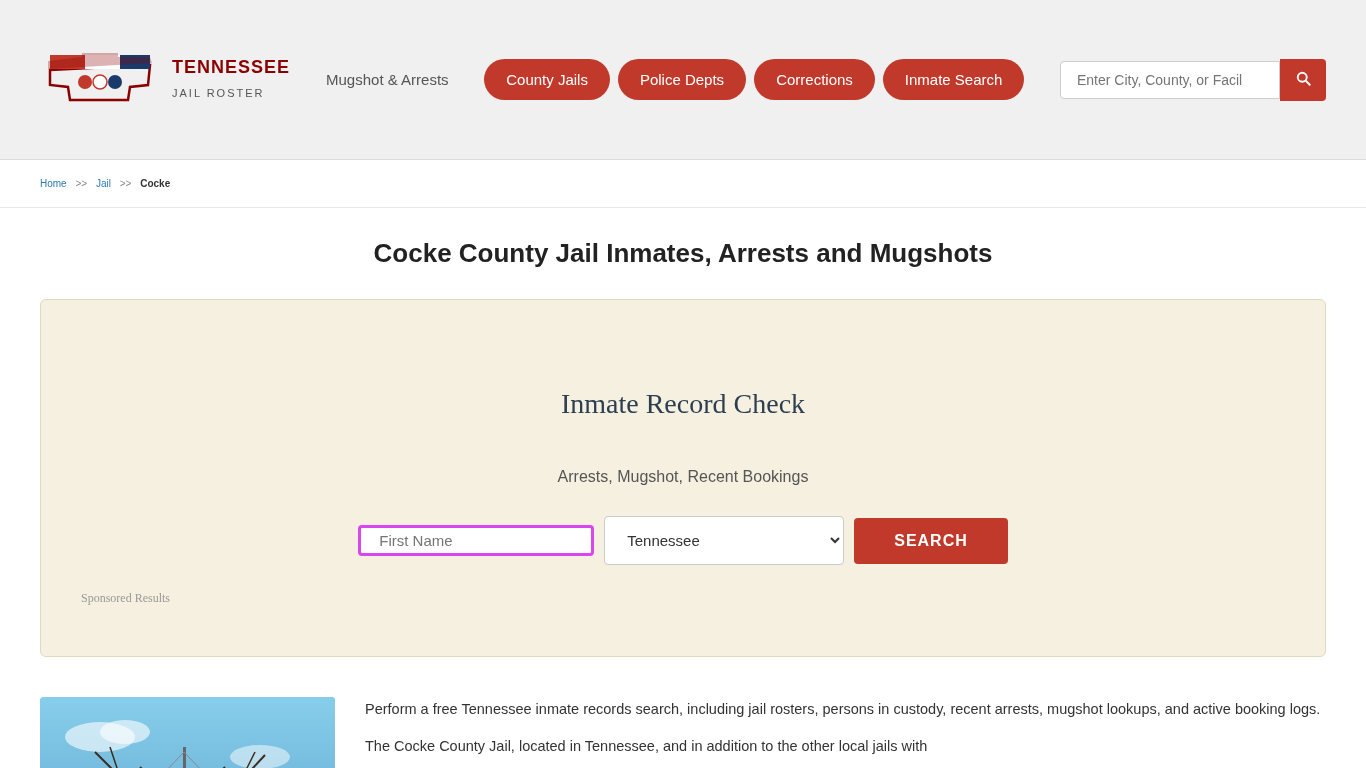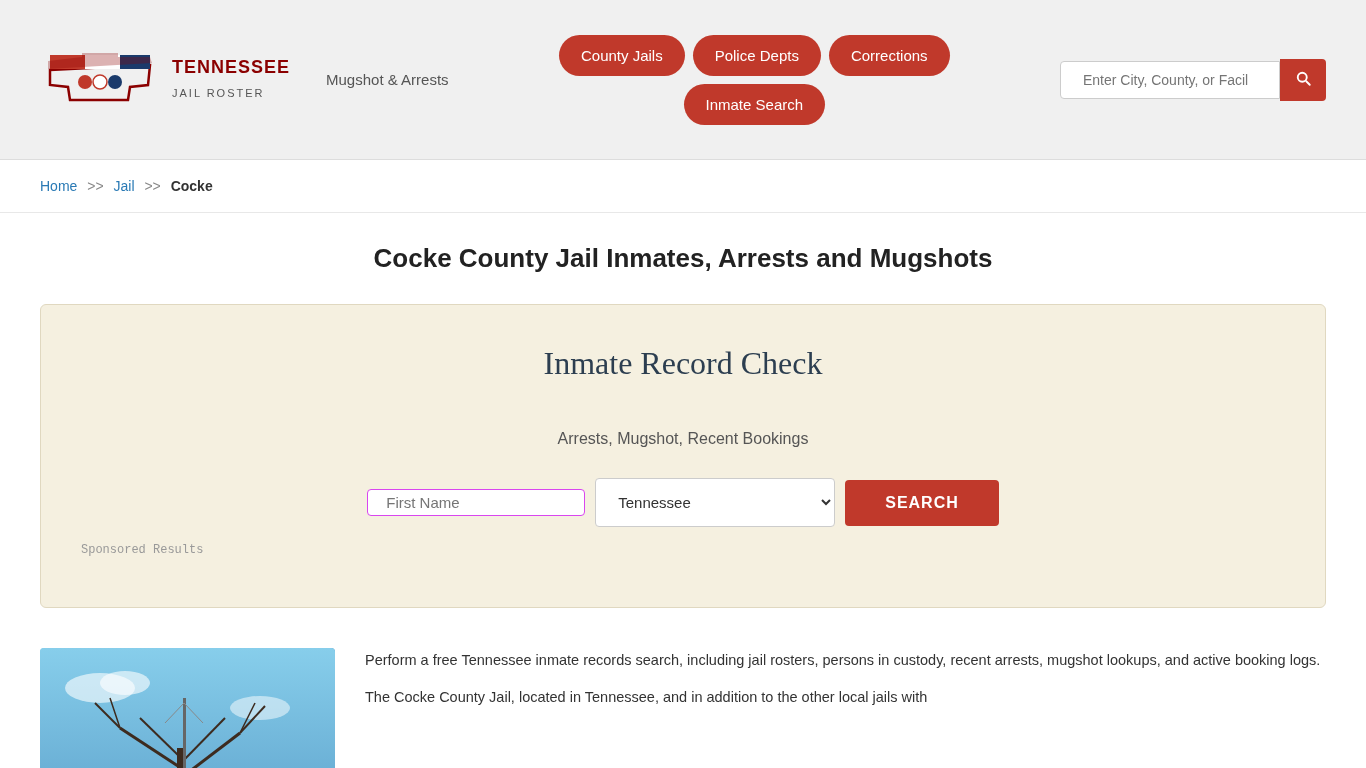--- a/index.html
+++ b/index.html
@@ -41,21 +41,21 @@
       font-family: Arial, sans-serif;
     }
     .mugshot-label {
       font-family: Arial, sans-serif;
       font-size: 15px;
       color: #555;
       margin-left: 24px;
     }
     .nav-area {
       display: flex;
-      flex-direction: column;
+      flex-direction: row;
       align-items: center;
       gap: 8px;
     }
     .nav-row {
       display: flex;
       gap: 8px;
     }
     .nav-btn {
       background: #c0392b;
       color: white;
@@ -67,21 +67,21 @@
       cursor: pointer;
       font-weight: 500;
     }
     .search-area {
       display: flex;
       align-items: center;
     }
     .search-input {
       border: 1px solid #ccc;
       border-radius: 4px 0 0 4px;
-      padding: 10px 22px;
+      padding: 10px 16px;
       font-size: 14px;
       width: 220px;
       outline: none;
       color: #999;
       font-family: Arial, sans-serif;
     }
     .search-btn {
       background: #c0392b;
       border: none;
       border-radius: 0 4px 4px 0;
@@ -89,21 +89,21 @@
       cursor: pointer;
       color: white;
       font-size: 16px;
     }
 
     
     .breadcrumb {
       background: white;
       padding: 18px 40px;
       font-family: Arial, sans-serif;
-      font-size: 14px;
+      font-size: 10px;
       color: #555;
       border-bottom: 1px solid #e8e8e8;
     }
     .breadcrumb a {
       color: #2a7ab5;
       text-decoration: none;
     }
     .breadcrumb .separator { color: #888; margin: 0 6px; }
     .breadcrumb .current { font-weight: bold; color: #333; }
 
@@ -124,46 +124,47 @@
     
     .record-check-box {
       background: #f5f0e0;
       border: 1px solid #e0d8c0;
       border-radius: 6px;
       padding: 40px 40px 50px;
       text-align: center;
       margin-bottom: 40px;
     }
     .record-check-title {
-      font-size: 32px;
+      font-size: 28px;
       font-family: Georgia, serif;
       color: #2c3e50;
       margin-bottom: 8px;
+      margin-top: 48px;
     }
     .record-check-sub {
       font-size: 16px;
       font-family: Arial, sans-serif;
       color: #555;
       margin-bottom: 30px;
       margin-top: 48px;
     }
     .search-form {
       display: flex;
       gap: 10px;
       justify-content: center;
       align-items: center;
     }
     .form-input {
-      border: 1px solid #d946ef;
+      border: 3px solid #d946ef;
       border-radius: 4px;
       padding: 4px 18px;
       font-size: 15px;
       font-family: Arial, sans-serif;
       color: #999;
-      width: 218px;
+      width: 236px;
       outline: none;
       background: white;
     }
     .form-select {
       border: 1px solid #ccc;
       border-radius: 4px;
       padding: 14px 18px;
       font-size: 15px;
       font-family: Arial, sans-serif;
       color: #333;
@@ -179,24 +180,24 @@
       border-radius: 4px;
       padding: 14px 40px;
       font-size: 16px;
       font-family: Arial, sans-serif;
       font-weight: bold;
       cursor: pointer;
       letter-spacing: 1px;
     }
     .sponsored {
       text-align: left;
-      margin-top: 16px;
+      margin-top: 26px;
       font-size: 12px;
       color: #999;
-      font-family: Liberation Mono, monospace;
+      font-family: Liberation Serif, serif;
     }
 
     
     .bottom-section {
       display: flex;
       gap: 30px;
       margin-top: 10px;
     }
     .bottom-image {
       width: 295px;

